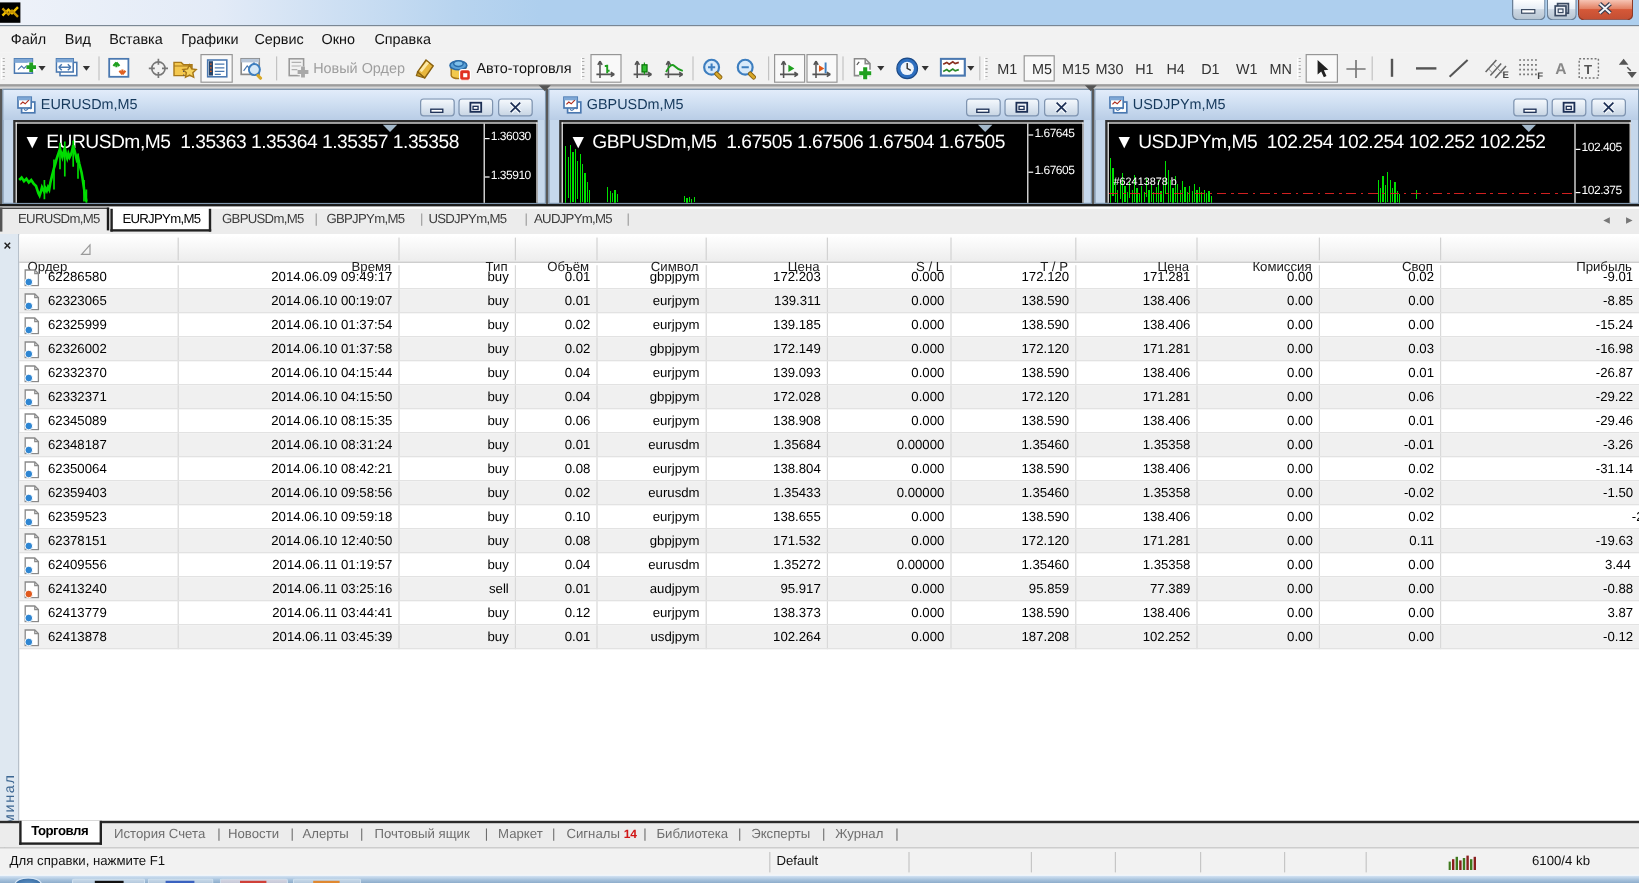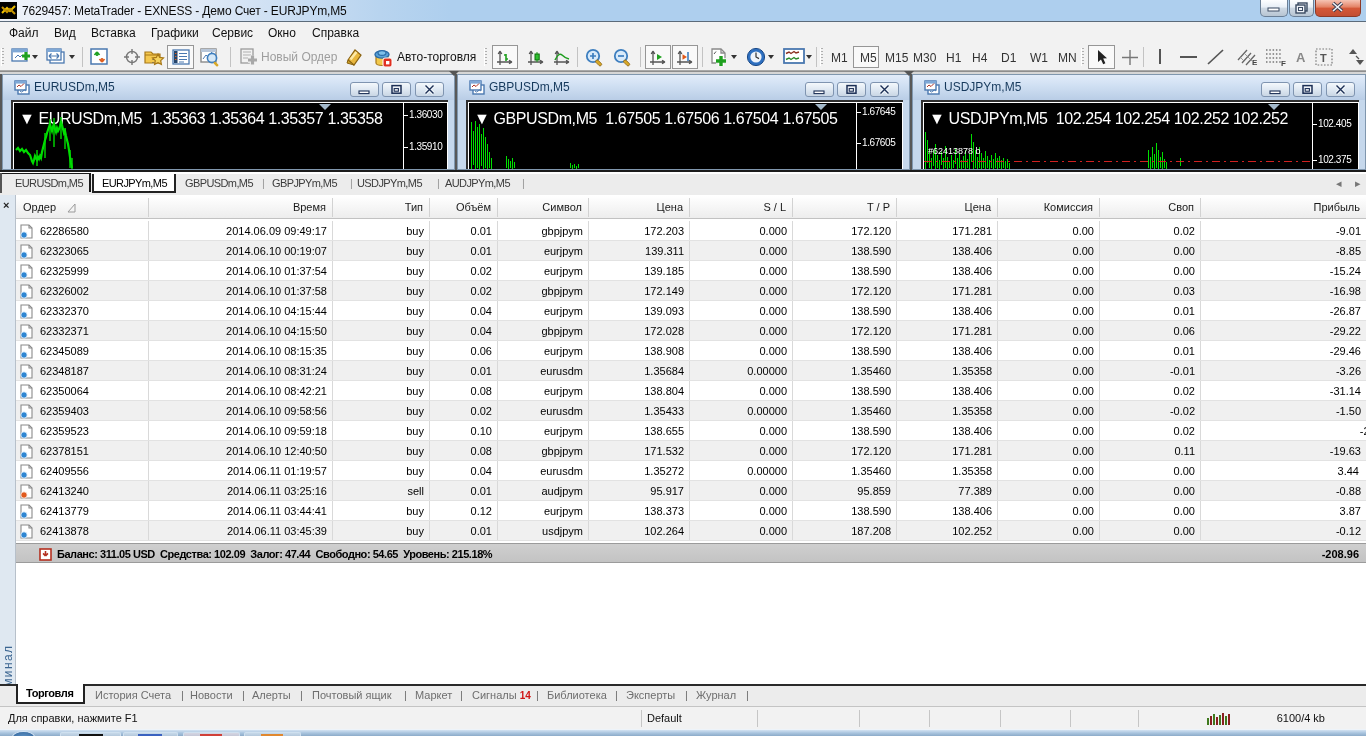--- a/index.html
+++ b/index.html
@@ -43,21 +43,21 @@
 .ptick{position:absolute;width:4px;height:1px;background:#fff}
 .shiftm{position:absolute;top:1px;width:0;height:0;border-left:6px solid transparent;border-right:6px solid transparent;border-top:6px solid #a3b8ca}
 
 #terminal{position:absolute;left:0;top:170px;width:1366px;height:536px;background:#fff;border-top:2px solid #1c1c1c}
 #ctabs{position:absolute;left:0;top:2px;width:1366px;height:21px;background:#ececec;color:#3c3c3c}
 #ctabs span{position:absolute;top:3px;letter-spacing:-.6px}
 .atab{position:absolute;background:#fff;border:2px solid #222;border-top:none;color:#000}
 #lstrip{position:absolute;left:0;top:23px;width:16px;bottom:22px;background:#dfe8f1;border-right:1px solid #b7c0ca}
 #vterm{position:absolute;left:-24px;top:502px;width:62px;height:12px;color:#3c6692;font-size:12px;letter-spacing:1.4px;transform:rotate(-90deg)}
 #thead{position:absolute;left:16px;top:24px;width:1350px;height:23px;background:linear-gradient(#fff, #ededed);border-bottom:1px solid #c2c2c2}
-.hc{position:absolute;top:5px;color:#1a1a1a}
+.hc{position:absolute;top:21px;color:#1a1a1a}
 .hdv{position:absolute;top:2px;height:19px;width:1px;background:#d2d2d2}
 #tbody{position:absolute;left:16px;top:49px;width:1350px}
 .tr{position:relative;height:20px;line-height:20px;white-space:nowrap}
 .tr.odd{background:#f0f0f0}
 .tr .rb{position:absolute;left:0;right:0;bottom:0;height:1px;background:#e2e2e2}
 .cell{position:absolute;top:0;text-align:right;padding-right:5px;height:20px}
 .cl{position:absolute;top:0;left:2px}
 .vdv{position:absolute;top:0;height:20px;width:1px;background:#d9d9d9}
 #balrow{position:absolute;left:16px;top:371px;width:1350px;height:20px;background:linear-gradient(#cfcfcf,#c3c3c3);border-top:1px solid #9b9b9b;border-bottom:1px solid #9b9b9b;line-height:20px;font-weight:bold}
 #btabs{position:absolute;left:0;bottom:0;width:1366px;height:22px;background:#ececec;border-top:2px solid #2a2a2a;color:#6e6e6e}
@@ -69,21 +69,20 @@
  background:linear-gradient(#d2e2f2 0,#a9c4de 50%,#8cabc9 100%);border-top:1px solid #eef4fa}
 .tbbtn{position:absolute;top:2px;height:5px;border:1px solid #cfe0ef;border-bottom:none;border-radius:2px 2px 0 0;background:rgba(255,255,255,.35)}
 </style></head>
 <body>
 
 <div id="titlebar">
  <div class="appicon"><svg width="17" height="17" viewBox="0 0 17 17">
   <path d="M2 11 L7 6 L10 9 L15 4" stroke="#f0c000" stroke-width="2" fill="none"></path>
   <path d="M2 5 L7 10 L10 7 L15 12" stroke="#c89600" stroke-width="2" fill="none"></path>
       </svg></div>
- <div class="ttext">7629457: MetaTrader - EXNESS - Демо Счет - EURJPYm,M5</div>
  <div class="wbtn" style="left:1260px;width:28px"><svg width="26" height="15">
         <rect x="7" y="8" width="11" height="3" fill="#fff" stroke="#3a4a62" stroke-width="1"></rect>
       </svg></div>
  <div class="wbtn" style="left:1289px;width:25px"><svg width="23" height="15">
         <rect x="8" y="3" width="9" height="8" fill="none" stroke="#3a4a62" stroke-width="1.4"></rect>
         <rect x="6" y="5" width="9" height="8" fill="#eef2f8" stroke="#3a4a62" stroke-width="1.4"></rect>
         <rect x="8.5" y="7.5" width="4" height="3" fill="none" stroke="#3a4a62" stroke-width="1"></rect>
       </svg></div>
  <div class="wbtn close" style="left:1315px;width:46px"><svg width="44" height="15">
         <path d="M17 3 L26 11 M26 3 L17 11" stroke="#3a3f52" stroke-width="3.6"></path>
@@ -1053,28 +1052,20 @@
         <div class="vdv" style="left:572px"></div>
         <div class="vdv" style="left:673px"></div>
         <div class="vdv" style="left:776px"></div>
         <div class="vdv" style="left:880px"></div>
         <div class="vdv" style="left:981px"></div>
         <div class="vdv" style="left:1083px"></div>
         <div class="vdv" style="left:1184px"></div>
         <div class="rb"></div>
       </div>
     </div>
- <div id="balrow">
-      <svg width="13" height="13" style="position:absolute;left:23px;top:4px">
-        <rect x="1" y="1" width="11" height="11" fill="#fff" stroke="#b43020" stroke-width="1.6"></rect>
-        <path d="M6.5 3 v5 M6.5 8 l-2.4 -2.6 M6.5 8 l2.4 -2.6" stroke="#b43020" stroke-width="1.6" fill="none"></path>
-      </svg>
-      <span style="position:absolute;left:41px;letter-spacing:-.45px">Баланс: 311.05 USD&nbsp; Средства: 102.09&nbsp; Залог: 47.44&nbsp; Свободно: 54.65&nbsp; Уровень: 215.18%</span>
-      <span style="position:absolute;right:7px">-208.96</span>
-    </div>
  <div id="btabs">
   <div class="atab" style="left:16px;top:-2px;width:69px;height:20px;font-weight:bold">
         <span style="position:absolute;left:8px;top:3px;letter-spacing:-.4px">Торговля</span>
       </div>
   <span style="left:95px">История Счета</span>
       <span style="left:181px">|</span>
   <span style="left:190px">Новости</span>
       <span style="left:242px">|</span>
   <span style="left:252px">Алерты</span>
       <span style="left:300px">|</span>

